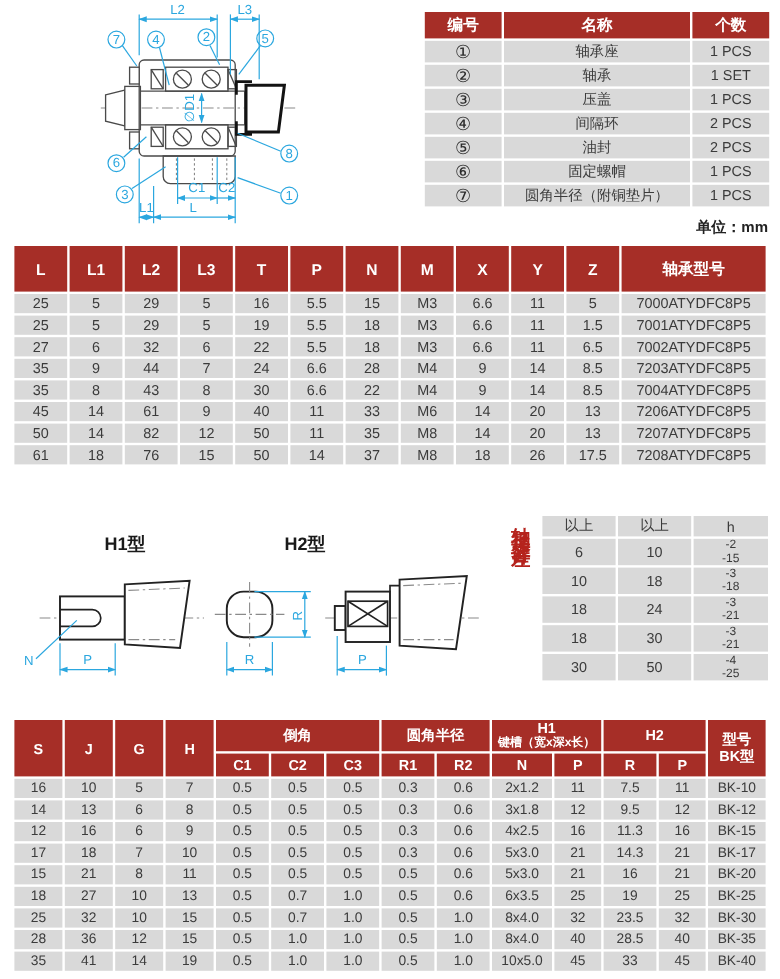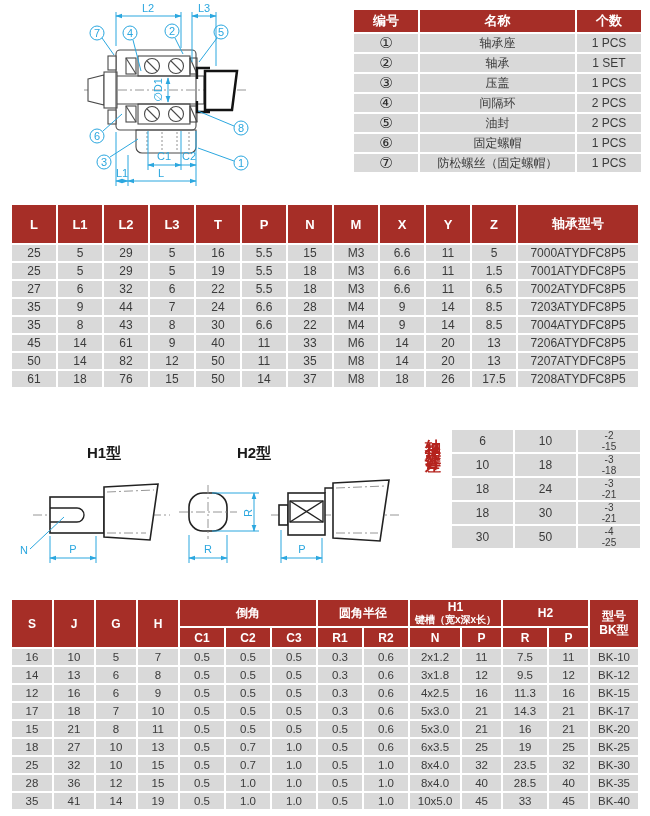--- a/index.html
+++ b/index.html
@@ -231,26 +231,27 @@
           <td>油封</td>
           <td>2 PCS</td>
         </tr>
       <tr>
           <td class="pno">⑥</td>
           <td>固定螺帽</td>
           <td>1 PCS</td>
         </tr>
       <tr>
           <td class="pno">⑦</td>
-          <td>防松螺丝（固定螺帽）</td>
+          <td>圆角半径（附铜垫片）</td>
           <td>1 PCS</td>
         </tr>
     </tbody>
   </table>
 
+  <div class="abs unit-note">单位：mm</div>
 
   <table class="abs main-table">
     <colgroup>
       <col style="width:44px">
         <col style="width:44px">
         <col style="width:44px">
         <col style="width:44px">
       <col style="width:44px">
         <col style="width:44px">
         <col style="width:44px">
@@ -445,20 +446,25 @@
 
   <div class="abs tol-side-title">轴径尺寸容许差</div>
 
   <table class="abs tol-table">
     <colgroup>
         <col style="width:61px">
         <col style="width:61px">
         <col style="width:62px">
       </colgroup>
     <thead>
+      <tr>
+        <td class="subhead">以上</td>
+        <td class="subhead">以上</td>
+        <td class="subhead">h</td>
+      </tr>
     </thead>
     <tbody>
       <tr>
         <td class="val">6</td>
         <td class="val">10</td>
         <td class="val hval">
             <div>-2</div>
             <div>-15</div>
           </td>
       </tr>

